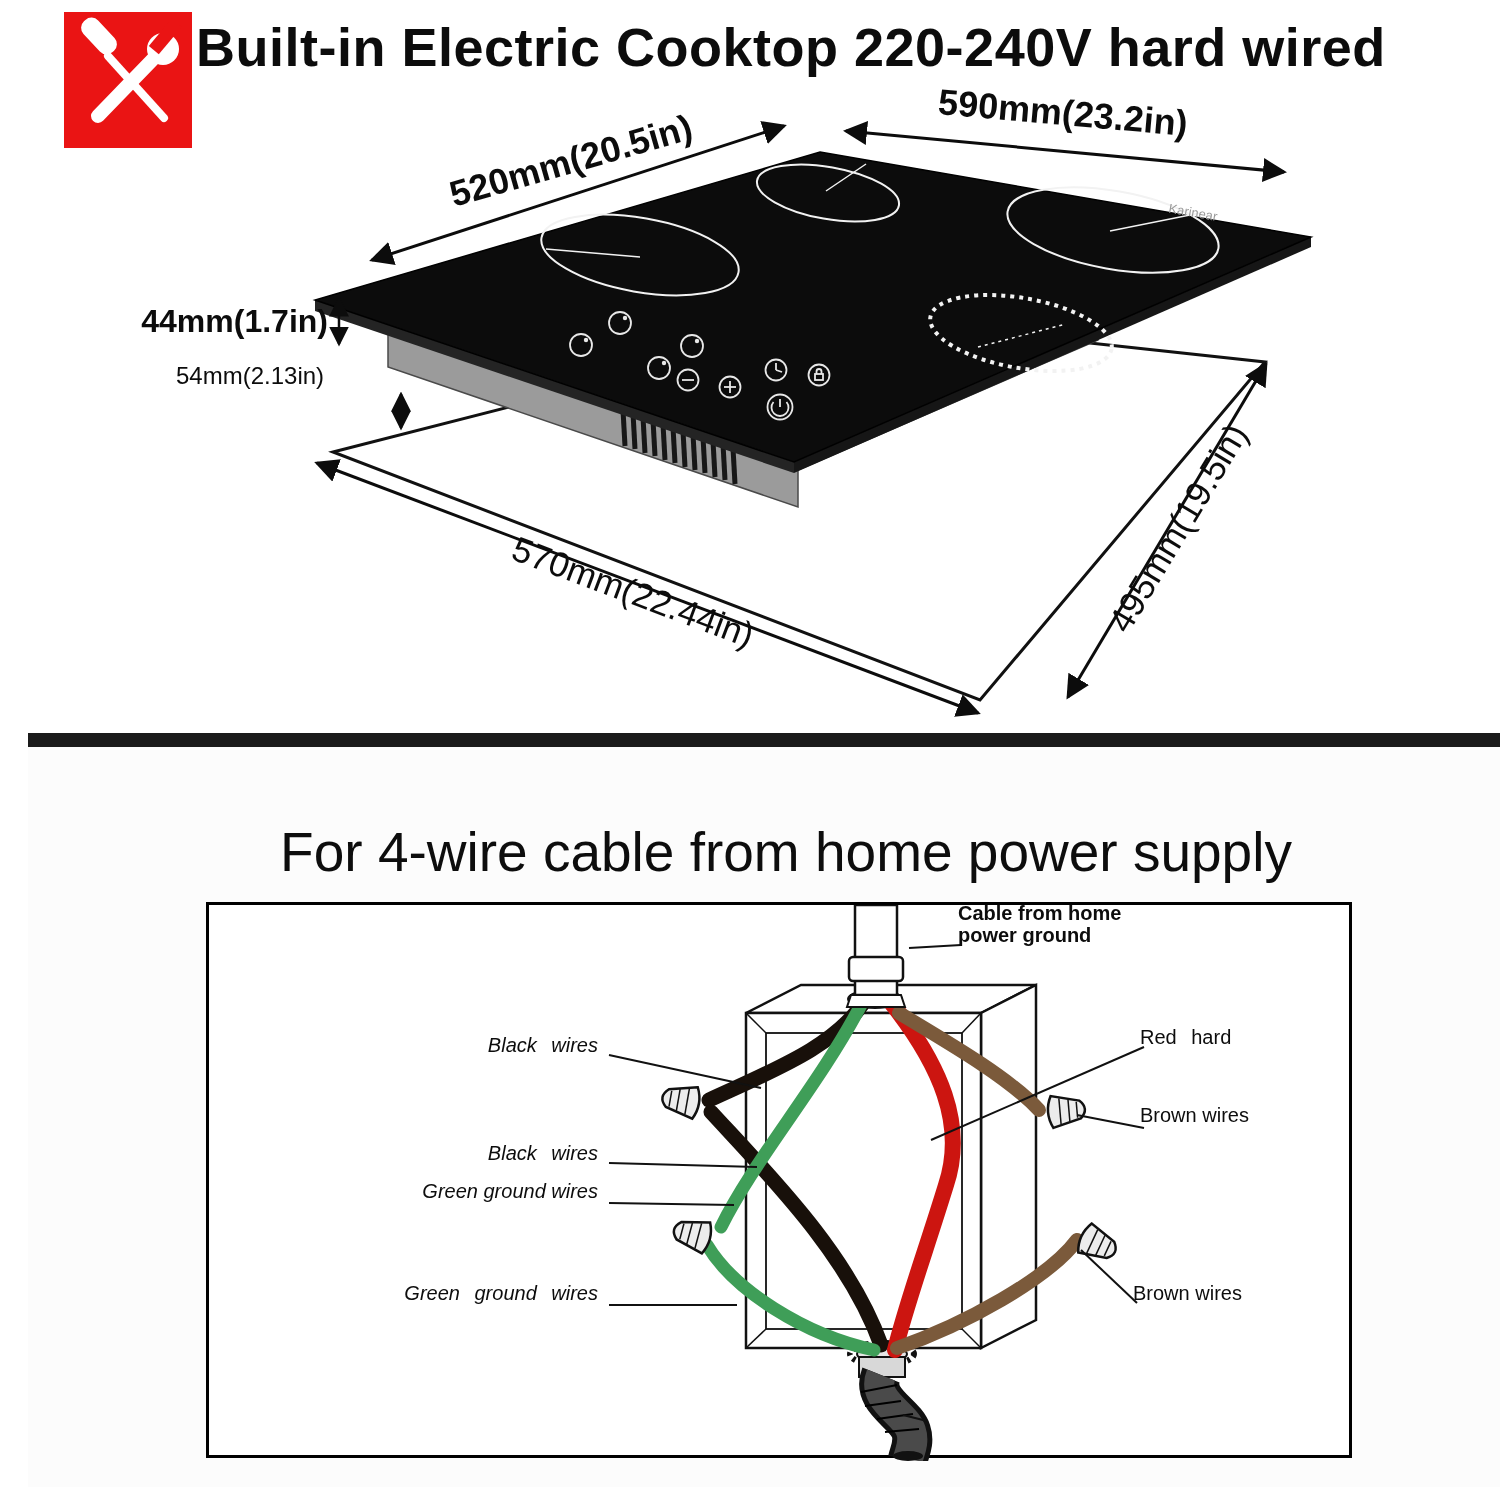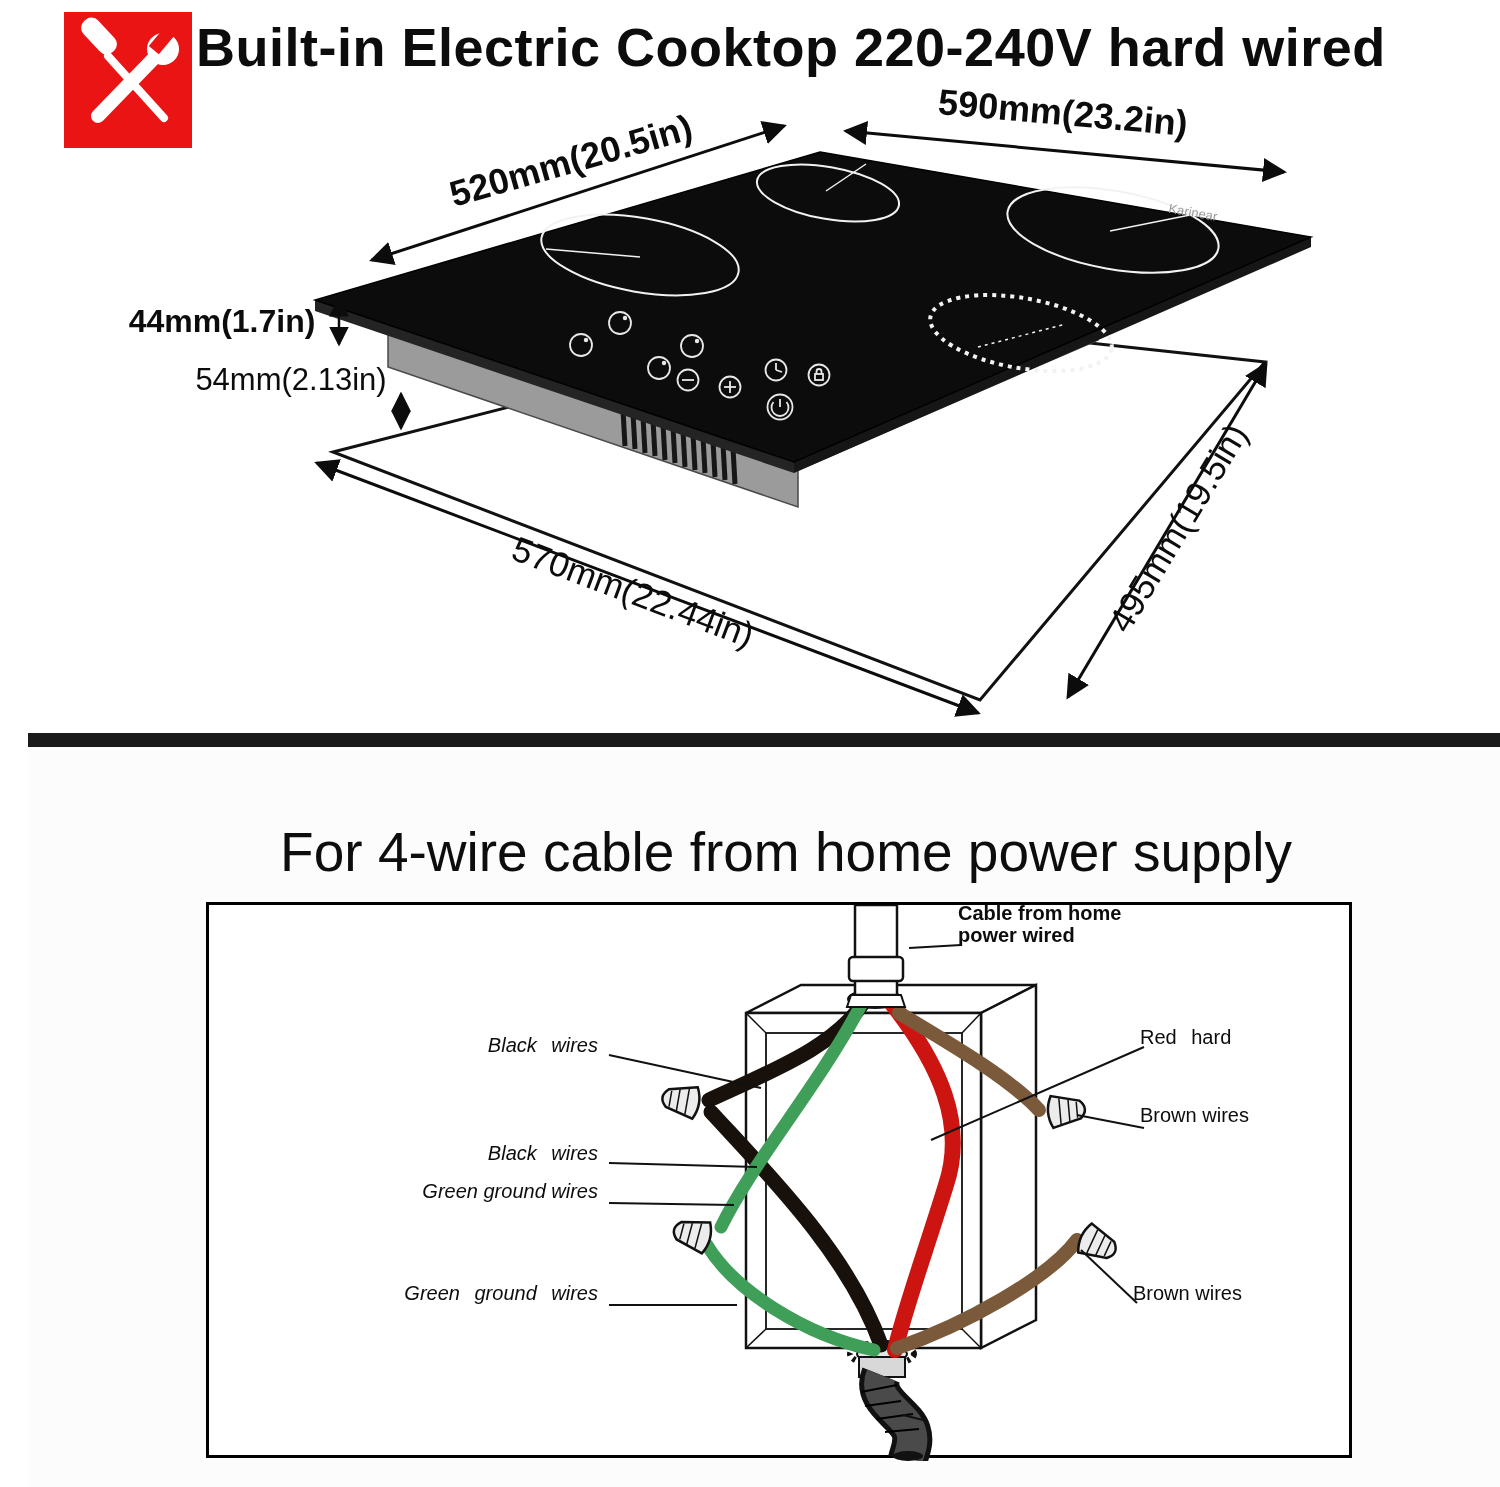--- a/index.html
+++ b/index.html
@@ -148,22 +148,22 @@
     <g>
       <path d="M44 44 L100 106" stroke="#fff" stroke-width="8" stroke-linecap="round" fill="none"></path>
       <rect x="14" y="14" width="42" height="20" rx="9" fill="#fff" transform="rotate(47 35 24)"></rect>
     </g>
   </svg>
 
   <h1 class="abs title">Built-in Electric Cooktop 220-240V hard wired</h1>
 
   <div class="dim b" style="left:840px;top:92px;width:390px;font-size:36px;transform:rotate(5deg)">590mm(23.2in)</div>
   <div class="dim b" style="left:348px;top:140px;width:390px;font-size:36px;transform:rotate(-16deg)">520mm(20.5in)</div>
-  <div class="dim b" style="left:88px;top:303px;width:212px;font-size:32px;">44mm(1.7in)</div>
-  <div class="dim" style="left:148px;top:362px;width:230px;font-size:31px;text-align:center">54mm(2.13in)</div>
+  <div class="dim b" style="left:88px;top:303px;width:212px;font-size:32px;text-align:right">44mm(1.7in)</div>
+  <div class="dim" style="left:148px;top:362px;width:230px;font-size:24px;text-align:left">54mm(2.13in)</div>
   <div class="dim" style="left:420px;top:572px;width:370px;transform:rotate(20.5deg)">570mm(22.44in)</div>
   <div class="dim" style="left:970px;top:508px;width:360px;transform:rotate(-59deg)">495mm(19.5in)</div>
 
   <div class="brand" style="left:1140px;top:210px;width:110px">Karinear</div>
 
   <div class="abs divider"></div>
 
   <div class="abs bottom-bg"></div>
   <div class="abs sub2">For 4-wire cable from home power supply</div>
 
@@ -247,21 +247,21 @@
         <line x1="400" y1="298" x2="525" y2="300"></line>
         <line x1="400" y1="400" x2="528" y2="400"></line>
         <line x1="928" y1="398" x2="872" y2="345"></line>
         <line x1="718" y1="516" x2="694" y2="510"></line>
       </g>
     </svg>
   </div>
 
   <div class="wl b" style="left:930px;top:903px;line-height:1.08">
     <div>Cable from home</div>
-    <div>power wired</div>
+    <div>power ground</div>
   </div>
   <div class="wl right ws" style="left:320px;top:1034px;width:250px">Black wires</div>
   <div class="wl ws" style="left:1112px;top:1026px;width:250px">Red hard</div>
   <div class="wl" style="left:1112px;top:1104px;width:260px">Brown wires</div>
   <div class="wl right ws" style="left:320px;top:1142px;width:250px">Black wires</div>
   <div class="wl right" style="left:240px;top:1180px;width:330px">Green ground wires</div>
   <div class="wl right ws" style="left:230px;top:1282px;width:340px">Green ground wires</div>
   <div class="wl" style="left:1105px;top:1282px;width:260px">Brown wires</div>
 
 </div>

